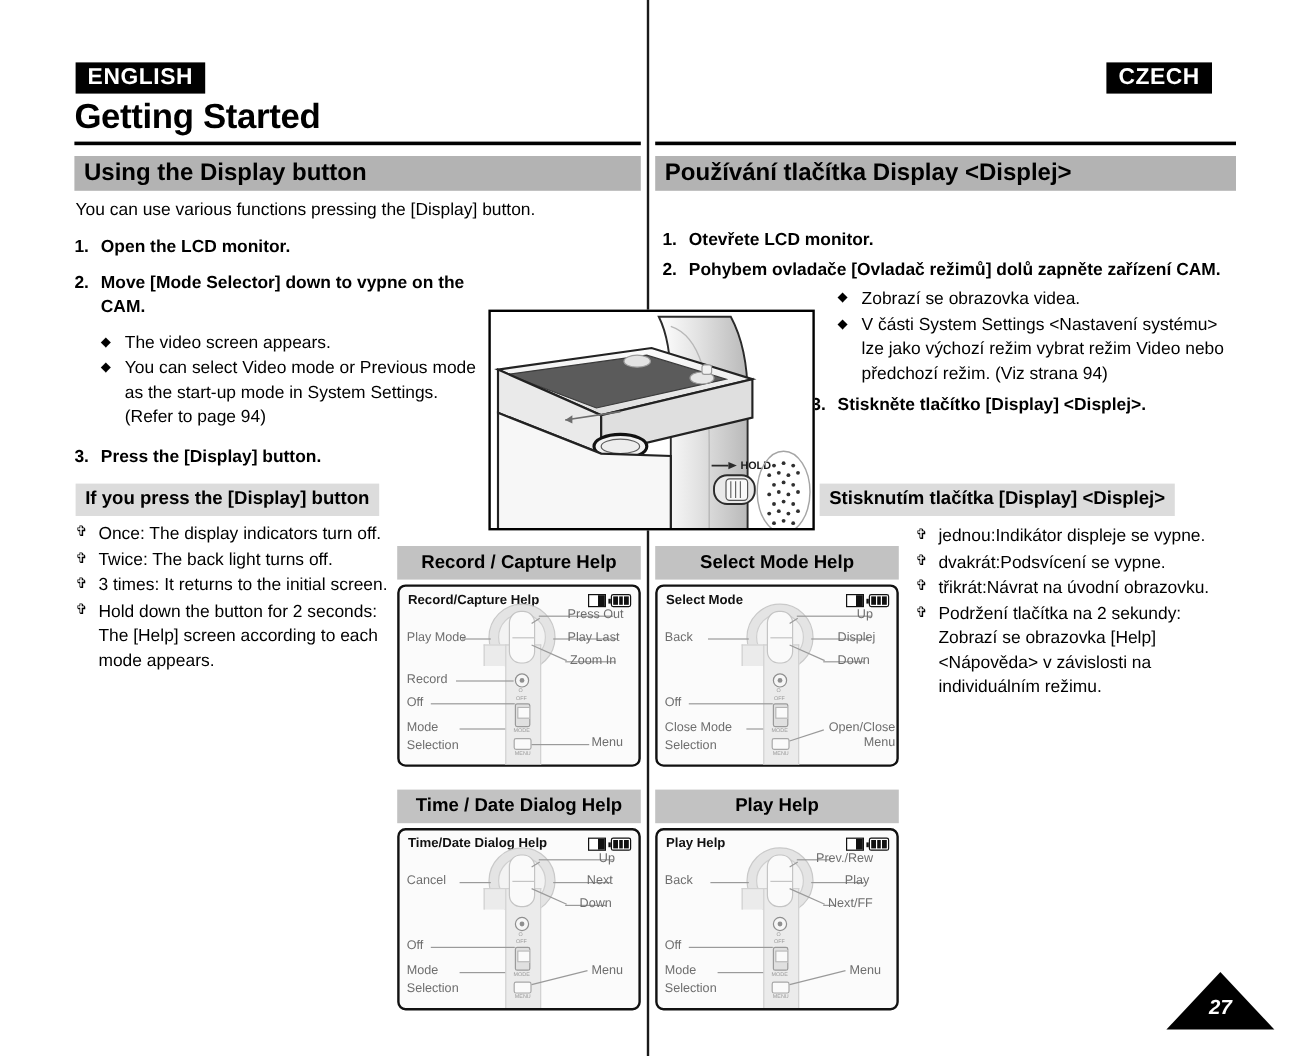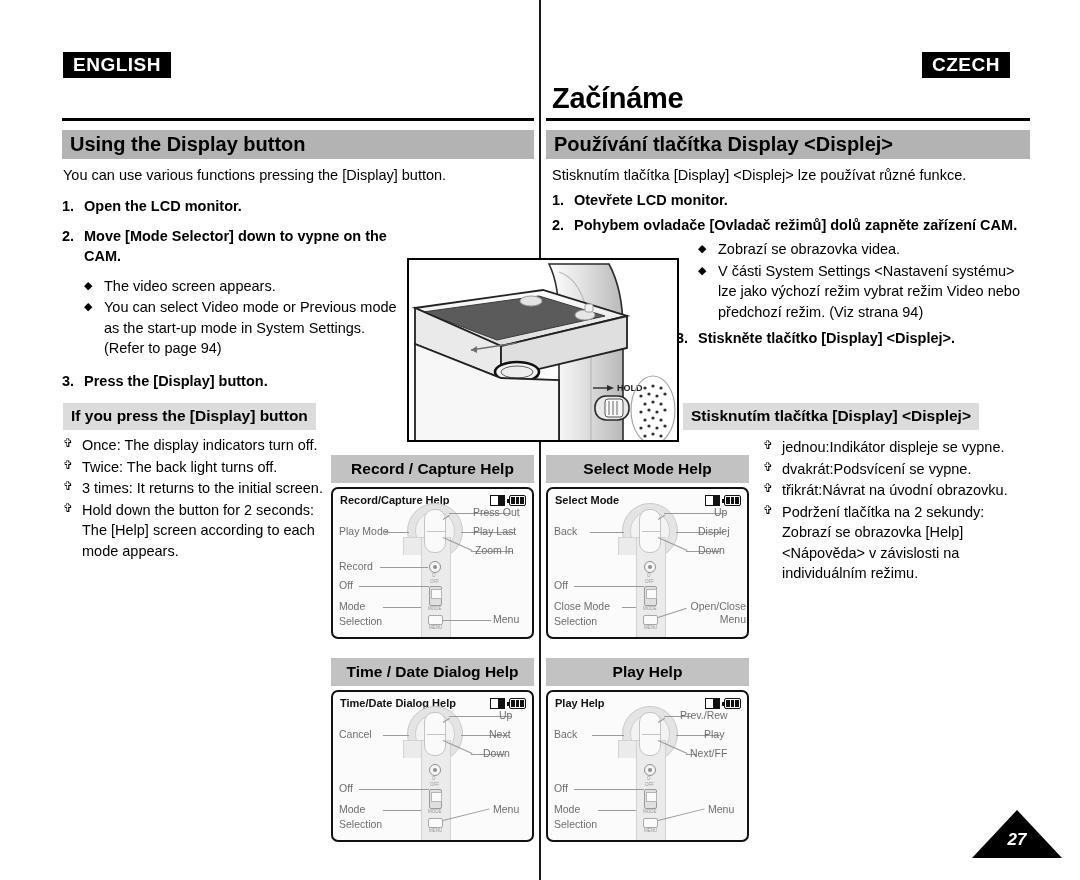--- a/index.html
+++ b/index.html
@@ -347,21 +347,21 @@
 </head>
 <body>
 
 <div class="page">
 
   <div class="vdivider"></div>
 
   <div class="lang-tag lang-en">ENGLISH</div>
   <div class="lang-tag lang-cz">CZECH</div>
 
-  <div class="chapter chapter-cz">Začínáme</div>
+  <div class="chapter chapter-en">Getting Started</div>
 
   <div class="rule rule-en"></div>
   <div class="rule rule-cz"></div>
 
   <div class="section-bar section-en">Using the Display button</div>
   <div class="section-bar section-cz">Používání tlačítka Display &lt;Displej&gt;</div>
 
   <div class="intro intro-en">You can use various functions pressing the [Display] button.</div>
 
   <div class="steps steps-en">
@@ -403,21 +403,20 @@
     <li>
       <span class="clv">✞</span>
       <span class="ctxt">3 times: It returns to the initial screen.</span>
     </li>
     <li>
       <span class="clv">✞</span>
       <span class="ctxt">Hold down the button for 2 seconds: The [Help] screen according to each mode appears.</span>
     </li>
   </ul>
 
-  <div class="intro intro-cz">Stisknutím tlačítka [Display] &lt;Displej&gt; lze používat různé funkce.</div>
 
   <div class="steps steps-cz">
     <div class="step" style="margin-bottom:4px;">
       <span class="num">1.</span>
       <span class="txt">Otevřete LCD monitor.</span>
     </div>
     <div class="step" style="margin-bottom:4px;">
       <span class="num">2.</span>
       <span class="txt">Pohybem ovladače [Ovladač režimů] dolů zapněte zařízení CAM.</span>
     </div>

